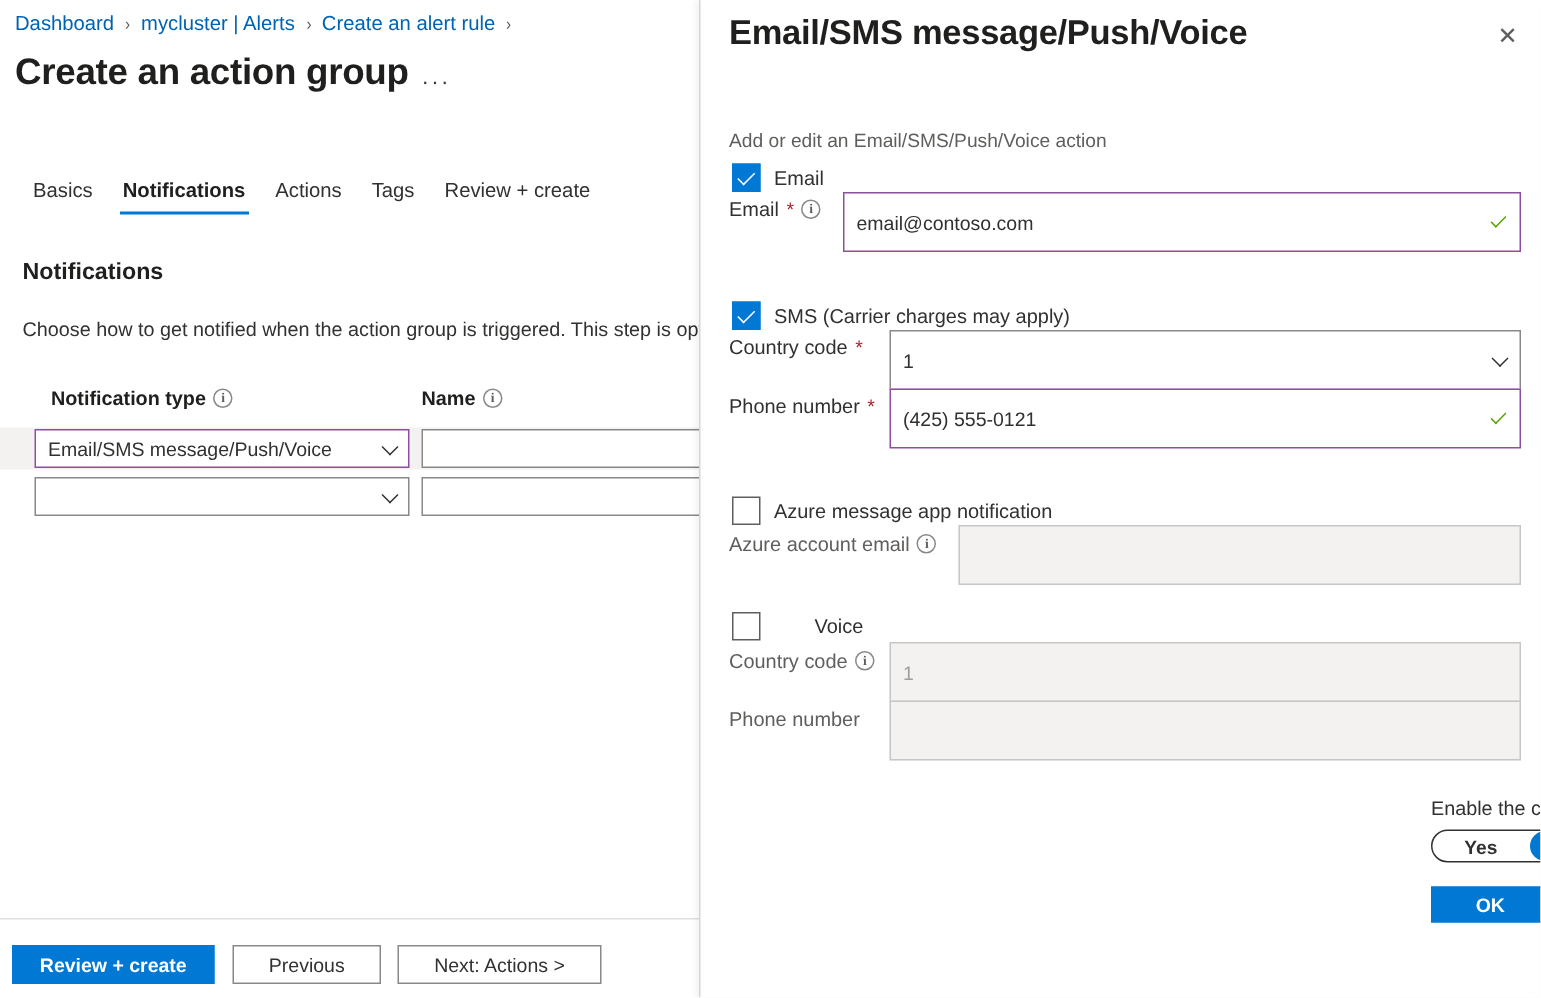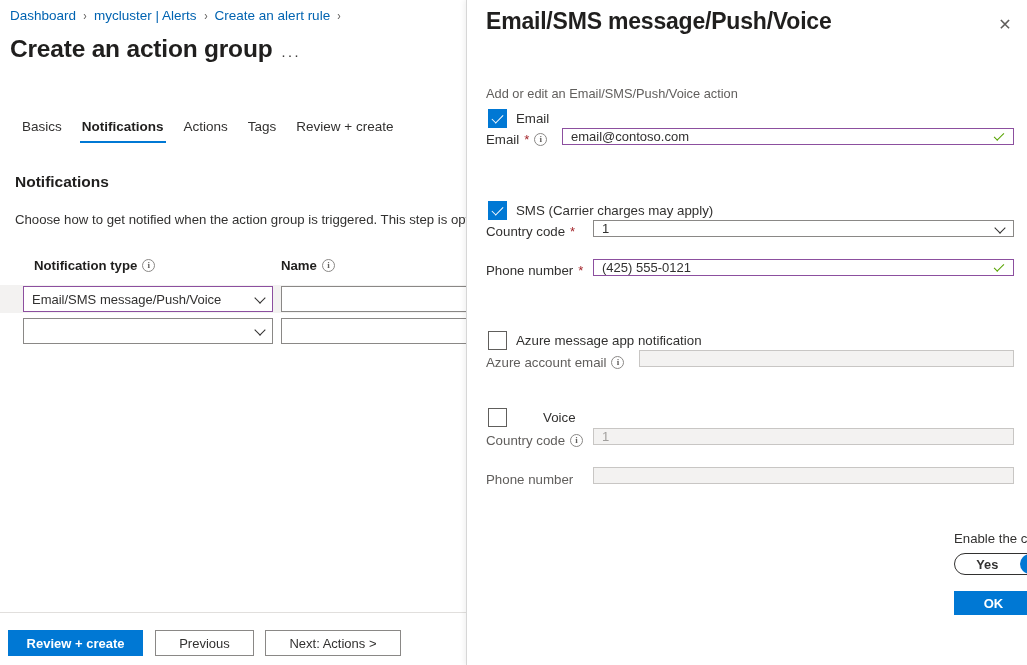--- a/index.html
+++ b/index.html
@@ -167,21 +167,21 @@
 
   .frow { position: absolute; display: flex; align-items: center; }
   .flabel {
     font-size: 13.3px; color: #323130;
     display: flex; align-items: center; gap: 5px; white-space: nowrap;
   }
   .flabel.dim { color: #605e5c; }
   .req-star { color: #a4262c; font-size: 13px; }
 
   .binput {
-    position: absolute; height: 17px;
+    position: absolute; height: 40px;
     border: 1px solid #8a8886; background: #ffffff;
     font-size: 13px; color: #323130;
     display: flex; align-items: center; padding: 0 26px 0 8px;
   }
   .binput.valid { border-color: #8c4f9f; }
   .binput.disabled {
     background: #f3f2f1; border-color: #c8c6c4; color: #a19f9d;
   }
   .binput .ph { color: #a19f9d; }
   .tick {

